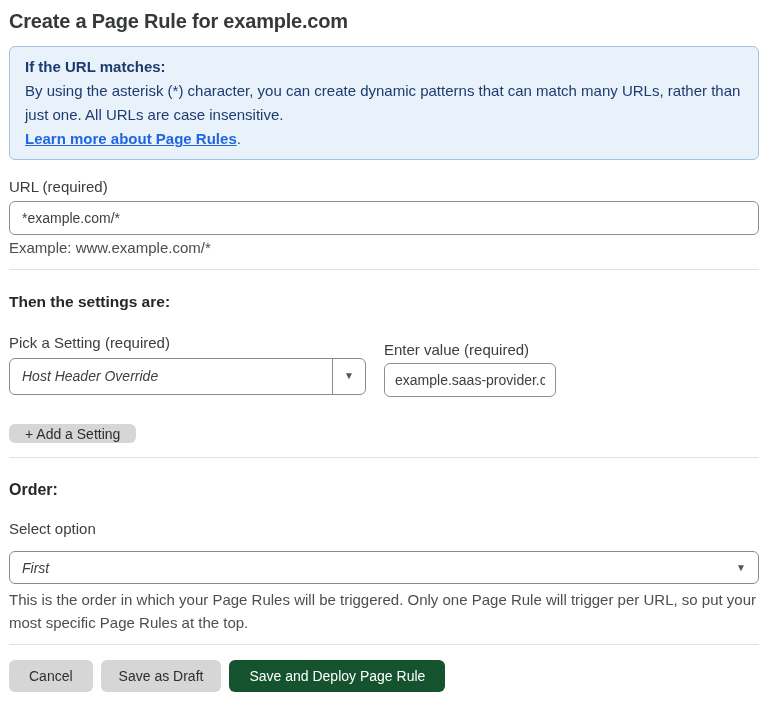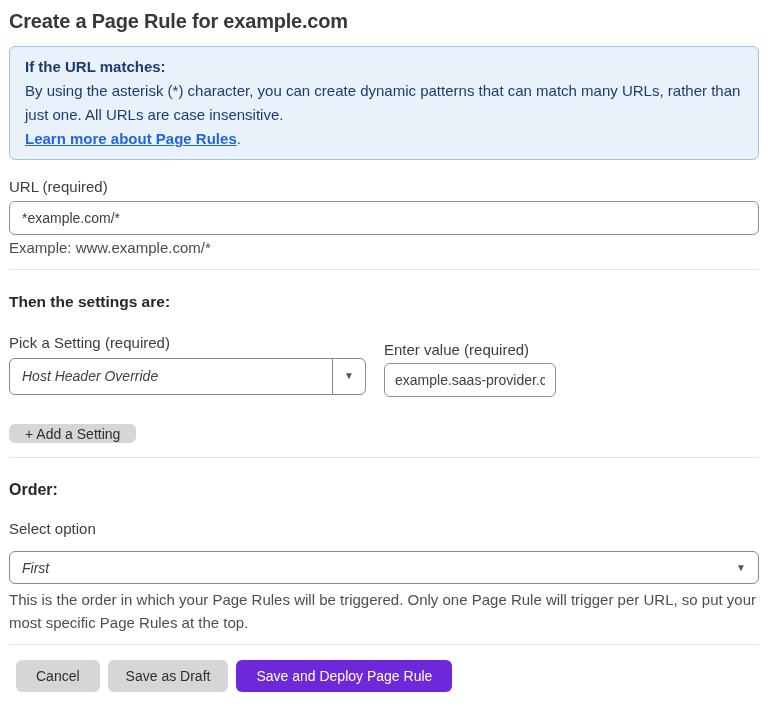--- a/index.html
+++ b/index.html
@@ -136,25 +136,25 @@
     margin-top: 4px;
     font-size: 15px; line-height: 23px;
     color: #4e4e4e;
   }
 
   .footer {
     margin-top: 15px;
     display: flex; align-items: center;
   }
   .footer .btn { height: 32px; }
-  .cancel-btn { padding: 0 20px; margin-left: 7px; }
+  .cancel-btn { padding: 0 20px; }
   .save-draft-btn { margin-left: 8px; padding: 0 18px; text-align: center; }
   .save-deploy-btn {
     margin-left: 8px; padding: 0 20px;
-    background: #6d28d9; color: #ffffff;
+    background: #14532d; color: #ffffff;
   }
 </style>
 </head>
 <body>
 
 <div class="container">
 
   <h1 class="page-title">Create a Page Rule for example.com</h1>
 
   <div class="info-box">

